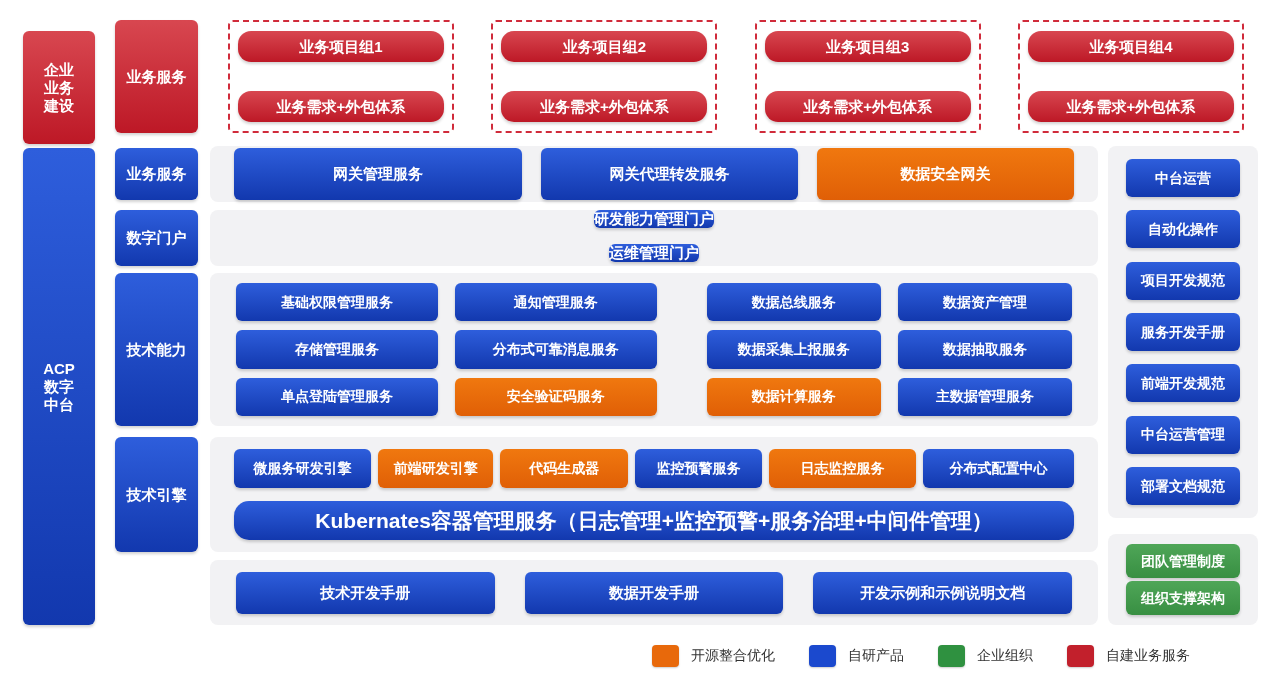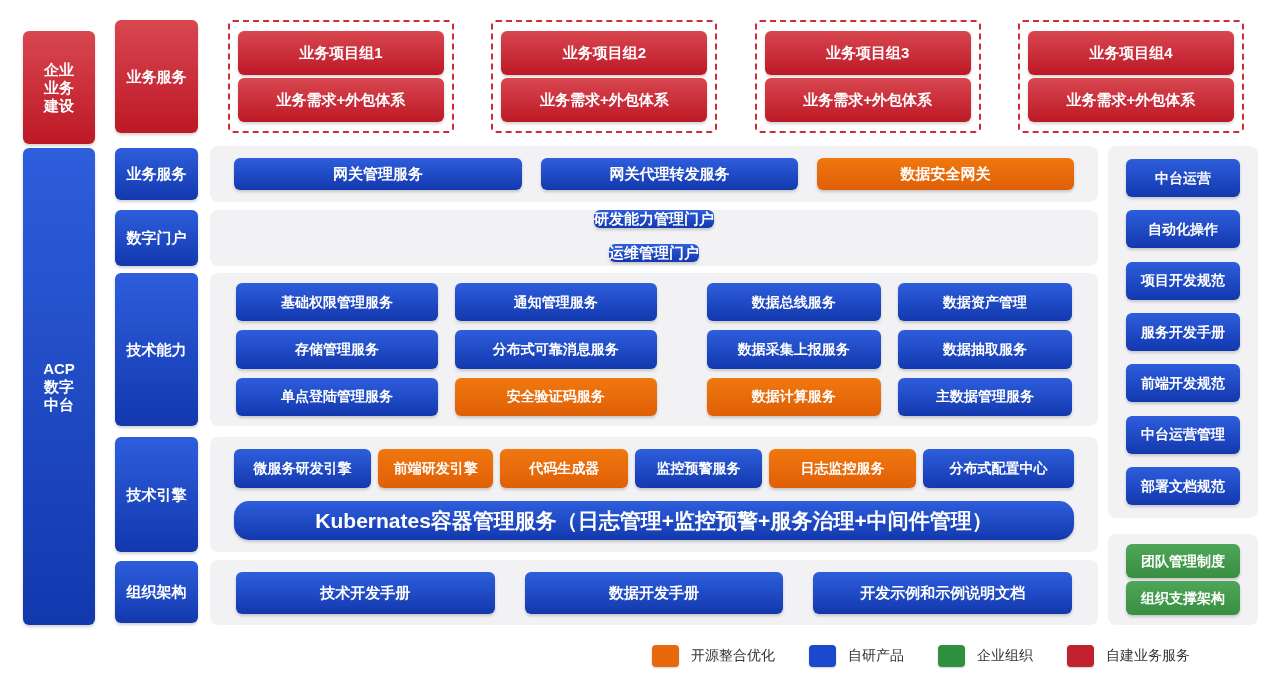--- a/index.html
+++ b/index.html
@@ -19,35 +19,35 @@
   .panel { position:absolute; background:#F2F2F4; border-radius:8px; }
   .pre { white-space:pre-line; }
 
   
   #box-enterprise { position:absolute; left:23px; top:20px; width:72px; height:113px; font-size:15px;margin-top:11px; }
   #box-bizservice { position:absolute; left:115px; top:20px; width:83px; height:113px; font-size:15px; }
   #top-groups { position:absolute; left:228px; top:20px; width:1016px; height:113px;
     display:flex; justify-content:space-between; }
   .group { width:226px; height:113px; border:2px dashed #D02B3B; border-radius:5px;
     padding:9px 8px; display:flex; flex-direction:column; justify-content:space-between; }
-  .group .node { height:44px; }
+  .group .node { height:31px;border-radius:13px; }
 
   
   #acp-box { position:absolute; left:23px; top:148px; width:72px; height:477px; font-size:15px; }
   .row-label { position:absolute; left:115px; width:83px; font-size:15px; }
   #lbl-gateway    { top:148px; height:52px; }
   #lbl-portal     { top:210px; height:56px; }
   #lbl-capability { top:273px; height:153px; }
   #lbl-engine     { top:437px; height:115px; }
   #lbl-org        { top:561px; height:62px; }
 
   
   .main-row { left:210px; width:888px; }
   #row-gateway { top:146px; height:56px; display:flex; align-items:center; padding:0 24px; gap:19px; }
-  #row-gateway .node { height:32px; flex:1; }
+  #row-gateway .node { height:52px; flex:1; }
   #row-gateway .node.w-lg { flex:1.12; }
 
   #row-portal { top:210px; height:56px; display:flex; align-items:center; padding:0 24px; gap:16px;flex-direction:column; }
   #row-portal .node { height:44px; flex:1; }
   #row-portal .node.w-lg { flex:1.27; }
 
   #row-capability { top:273px; height:153px; display:flex; gap:50px; padding:10px 26px; }
   .cap-half { flex:1.07; display:grid; grid-template-columns:1fr 1fr; gap:9px 17px; }
   .cap-half.right { flex:0.93; }
   .cap-half .node { font-size:14px; }
@@ -105,21 +105,20 @@
   </div>
 
   <div id="acp-box" class="node c-blue pre">ACP
 数字
 中台</div>
 
   <div id="lbl-gateway" class="node c-blue row-label">业务服务</div>
   <div id="lbl-portal" class="node c-blue row-label">数字门户</div>
   <div id="lbl-capability" class="node c-blue row-label">技术能力</div>
   <div id="lbl-engine" class="node c-blue row-label">技术引擎</div>
-  <div id="lbl-org" class="node c-blue row-label">组织架构</div>
 
   <div id="row-gateway" class="panel main-row">
     <div class="node c-blue w-lg">网关管理服务</div>
     <div class="node c-blue">网关代理转发服务</div>
     <div class="node c-orange">数据安全网关</div>
   </div>
 
   <div id="row-portal" class="panel main-row">
     <div class="node c-blue">研发能力管理门户</div>
     <div class="node c-blue">运维管理门户</div>

